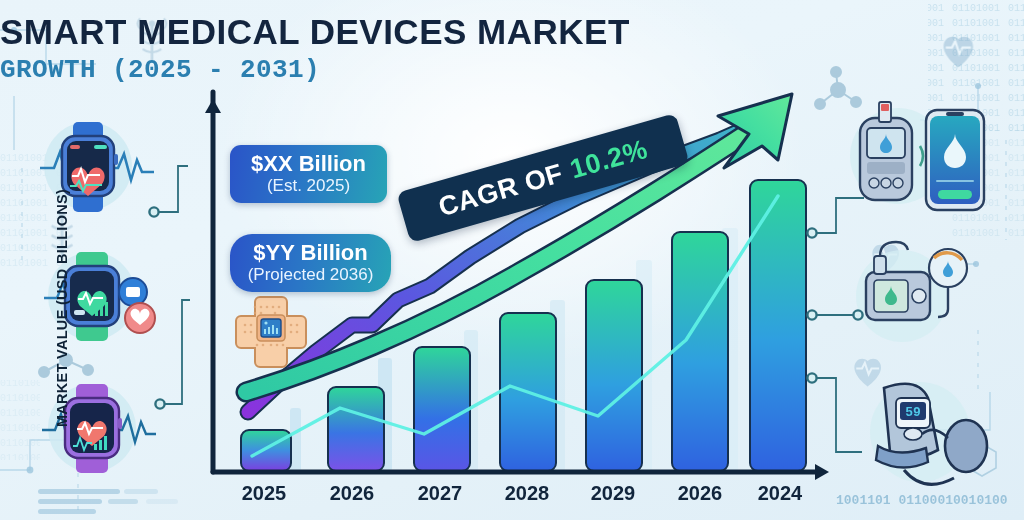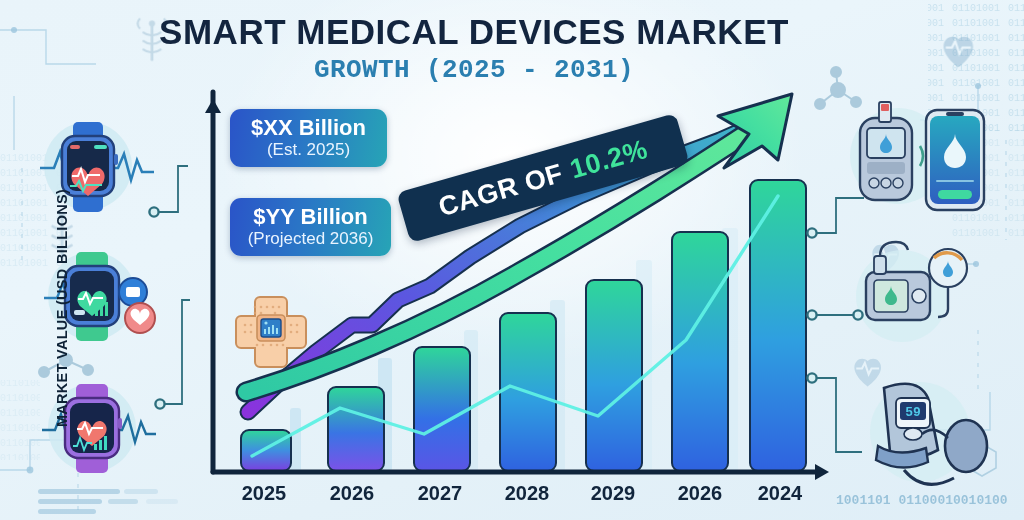--- a/index.html
+++ b/index.html
@@ -16,41 +16,42 @@
     overflow: hidden;
   }
   .bg-svg, .fg-svg {
     position: absolute; left: 0; top: 0; width: 1024px; height: 520px;
     pointer-events: none;
   }
 
   
   #title-block {
     position: absolute; left: 0; top: 14px; width: 948px;
-    text-align: center; z-index: 20;
+    text-align: left; z-index: 20;
   }
   #title-main {
     font-size: 35px; font-weight: 700; letter-spacing: .5px;
     color: #13253f; line-height: 1.05; text-transform: uppercase;
   }
   #title-sub {
     font-size: 26px; font-weight: 700; letter-spacing: .4px;
     color: #2b7fb0; margin-top: 4px; text-transform: uppercase; font-family: Liberation Mono, monospace;
   }
 
   
   .callout {
     position: absolute; z-index: 22;
     border-radius: 11px; padding: 7px 14px 8px;
     text-align: center; color: #fff;
     background: linear-gradient(100deg, #2a54c8 0%, #2a76c6 45%, #27a4b6 100%);
     box-shadow: 0 2px 6px rgba(20,50,90,.28);
+    margin-top: 36px;
   }
   #callout-2025 { left: 230px; top: 109px; width: 157px; }
-  #callout-2031 { left: 230px; top: 198px; width: 161px; }
+  #callout-2031 { left: 230px; top: 198px; width: 161px; border-radius: 22px; }
   .callout-value { font-size: 22px; font-weight: 700; line-height: 1.08; }
   .callout-note  { font-size: 17px; font-weight: 400; line-height: 1.15; color: #e9f4ff; }
 
   
   #cagr-banner {
     position: absolute; left: 398px; top: 152px; z-index: 24;
     width: 290px; height: 52px;
     background: #10304f; border-radius: 9px;
     transform: rotate(-16deg);
     box-shadow: 0 3px 8px rgba(10,30,60,.3);

